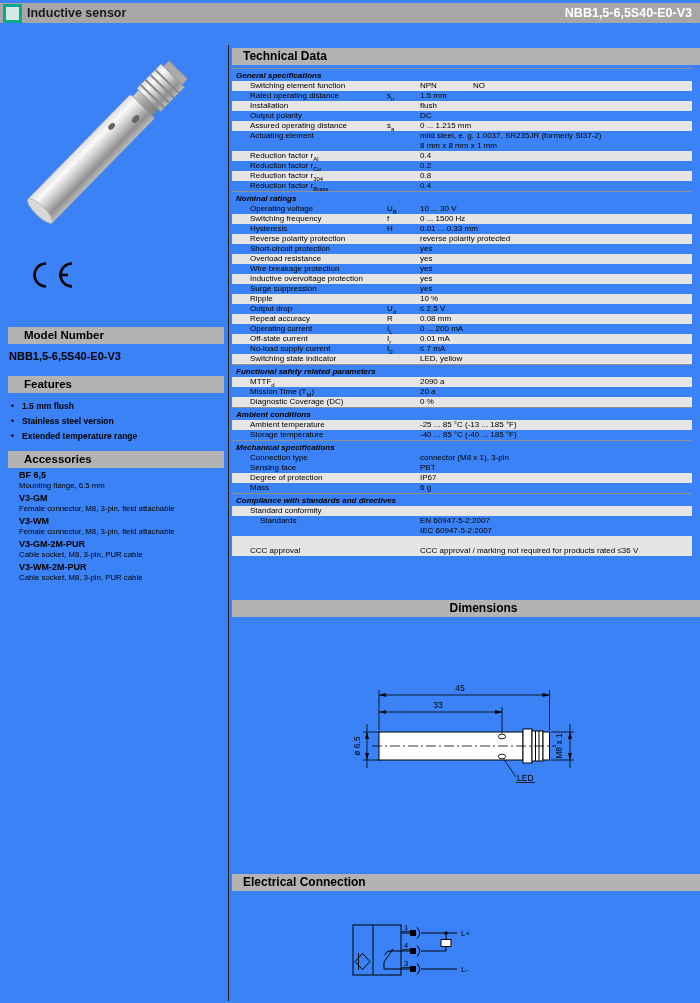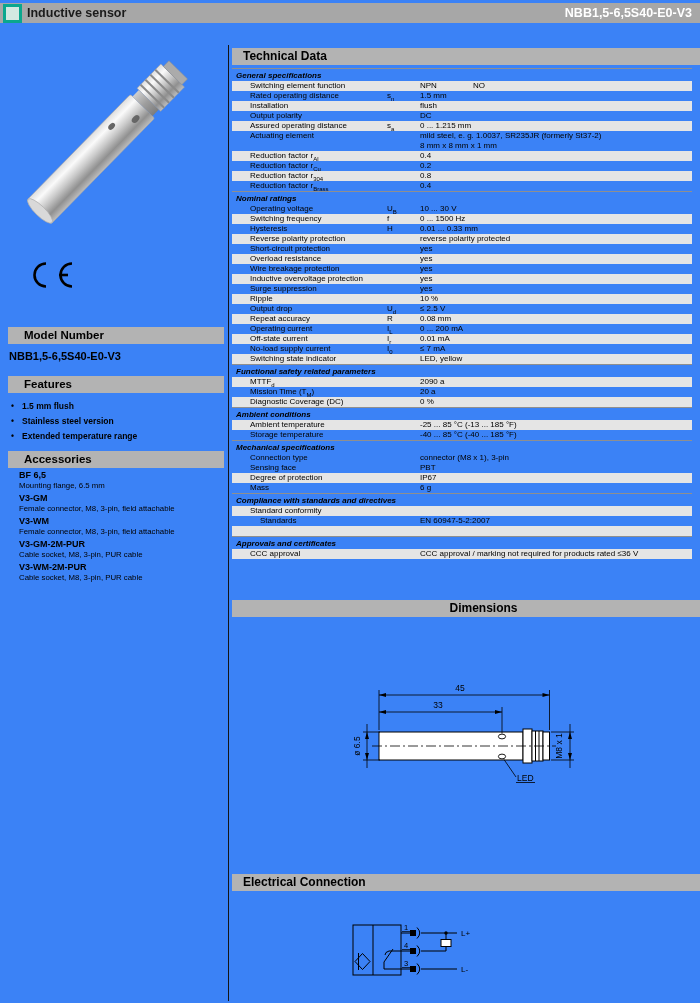--- a/index.html
+++ b/index.html
@@ -344,26 +344,30 @@
       <div class="trow stripe">
         <span class="lbl">Standard conformity</span>
         <span class="sym"></span>
         <span class="val"></span>
       </div>
       <div class="trow ind2">
         <span class="lbl">Standards</span>
         <span class="sym"></span>
         <span class="val">EN 60947-5-2:2007</span>
       </div>
-      <div class="trow stripe">
+      <div class="trow ind2">
         <span class="lbl"></span>
         <span class="sym"></span>
+        <span class="val">IEC 60947-5-2:2007</span>
+      </div>
+      <div class="trow stripe">
+        <span class="lbl"></span>
+        <span class="sym"></span>
         <span class="val"></span>
       </div>
-      <div class="tgroup">Approvals and certificates</div>
       <div class="trow stripe">
         <span class="lbl">CCC approval</span>
         <span class="sym"></span>
         <span class="val">CCC approval / marking not required for products rated ≤36 V</span>
       </div>
     </div>
 
   <div class="secbar right" style="top:600px;text-align:center;">
     <span>Dimensions</span>
   </div>

